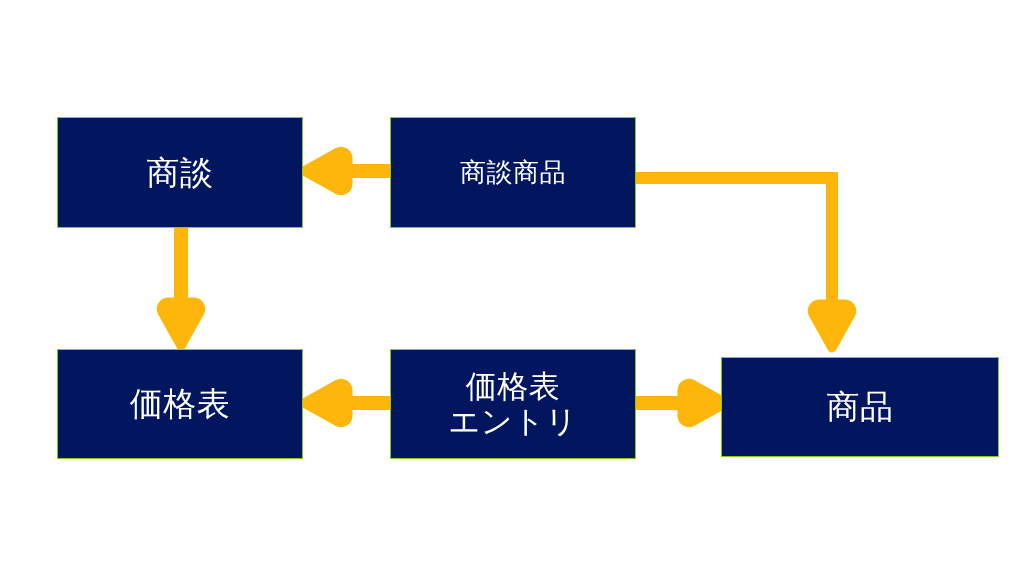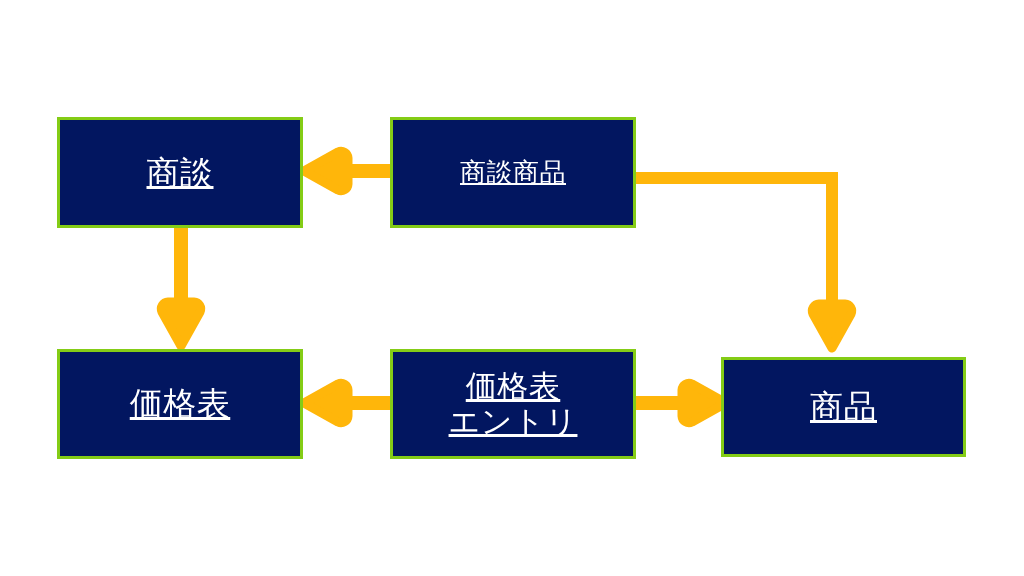--- a/index.html
+++ b/index.html
@@ -17,45 +17,44 @@
   #canvas {
     position: relative;
     width: 1024px;
     height: 576px;
     background: #ffffff;
   }
   .node {
     position: absolute;
     box-sizing: border-box;
     background: #021660;
-    border: 3px solid #84cc16;
+    border: 1px solid #84cc16;
     color: #ffffff;
     display: flex;
     align-items: center;
     justify-content: center;
     text-align: center;
     line-height: 1.14;
     letter-spacing: 0.5px;
     z-index: 3;
     white-space: pre-line;
     font-weight: 400;
-    text-decoration: underline;
   }
   .node-label {
     display: block;
     width: 100%;
     white-space: pre-line;
   }
 
   
   #node-opportunity      { left: 57px;  top: 117px; width: 246px; height: 111px; font-size: 33px; }
   #node-opportunity-prod { left: 390px; top: 117px; width: 246px; height: 111px; font-size: 26px; }
   #node-pricebook        { left: 57px;  top: 349px; width: 246px; height: 110px; font-size: 33px; }
   #node-pricebook-entry  { left: 390px; top: 349px; width: 246px; height: 110px; font-size: 31px; }
-  #node-product          { left: 721px; top: 357px; width: 245px; height: 100px; font-size: 33px; }
+  #node-product          { left: 721px; top: 357px; width: 278px; height: 100px; font-size: 33px; }
 
   
   .connector {
     position: absolute;
     z-index: 2;
     overflow: visible;
   }
   #conn-oppprod-to-opp      { left: 296px; top: 140px;  width: 104px; height: 62px; }
   #conn-opp-to-pricebook    { left: 150px; top: 222px;  width: 62px;  height: 132px; }
   #conn-oppprod-to-product  { left: 630px; top: 160px;  width: 240px; height: 198px; }

